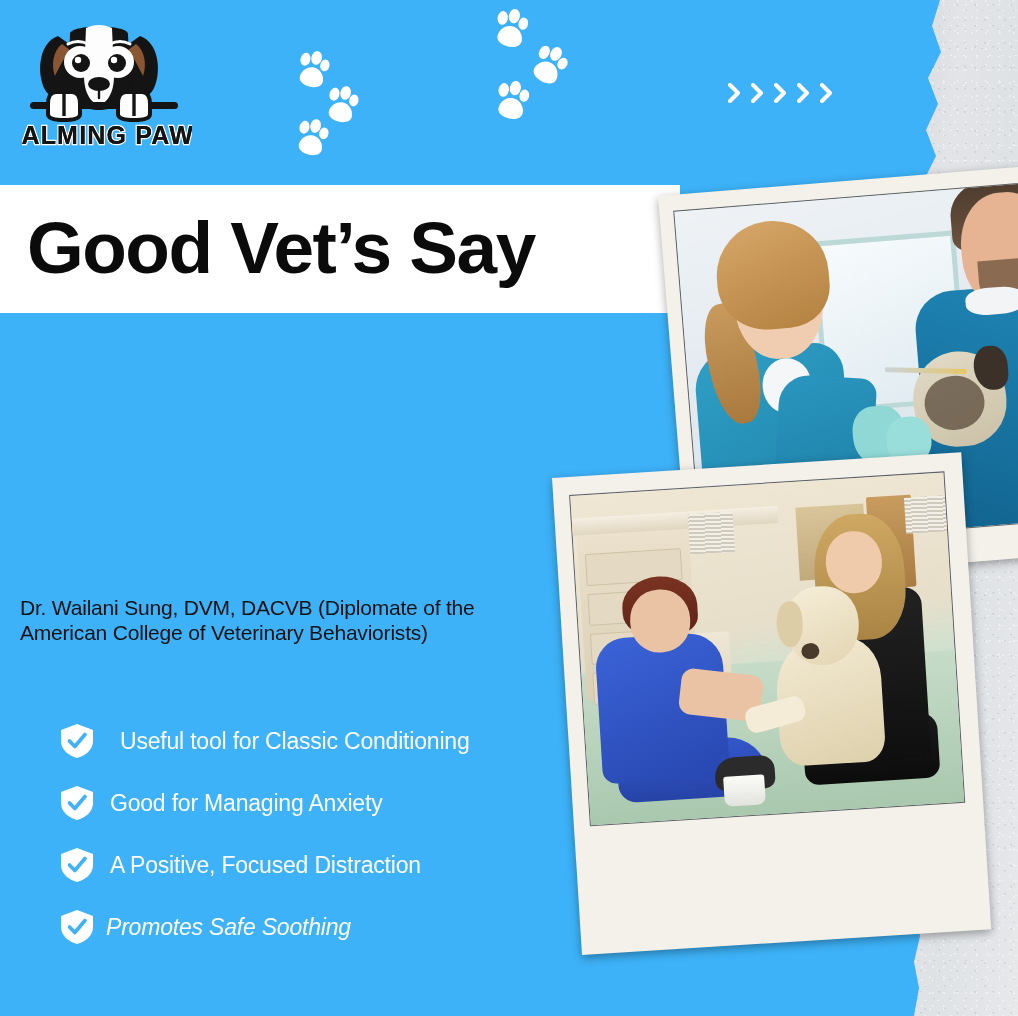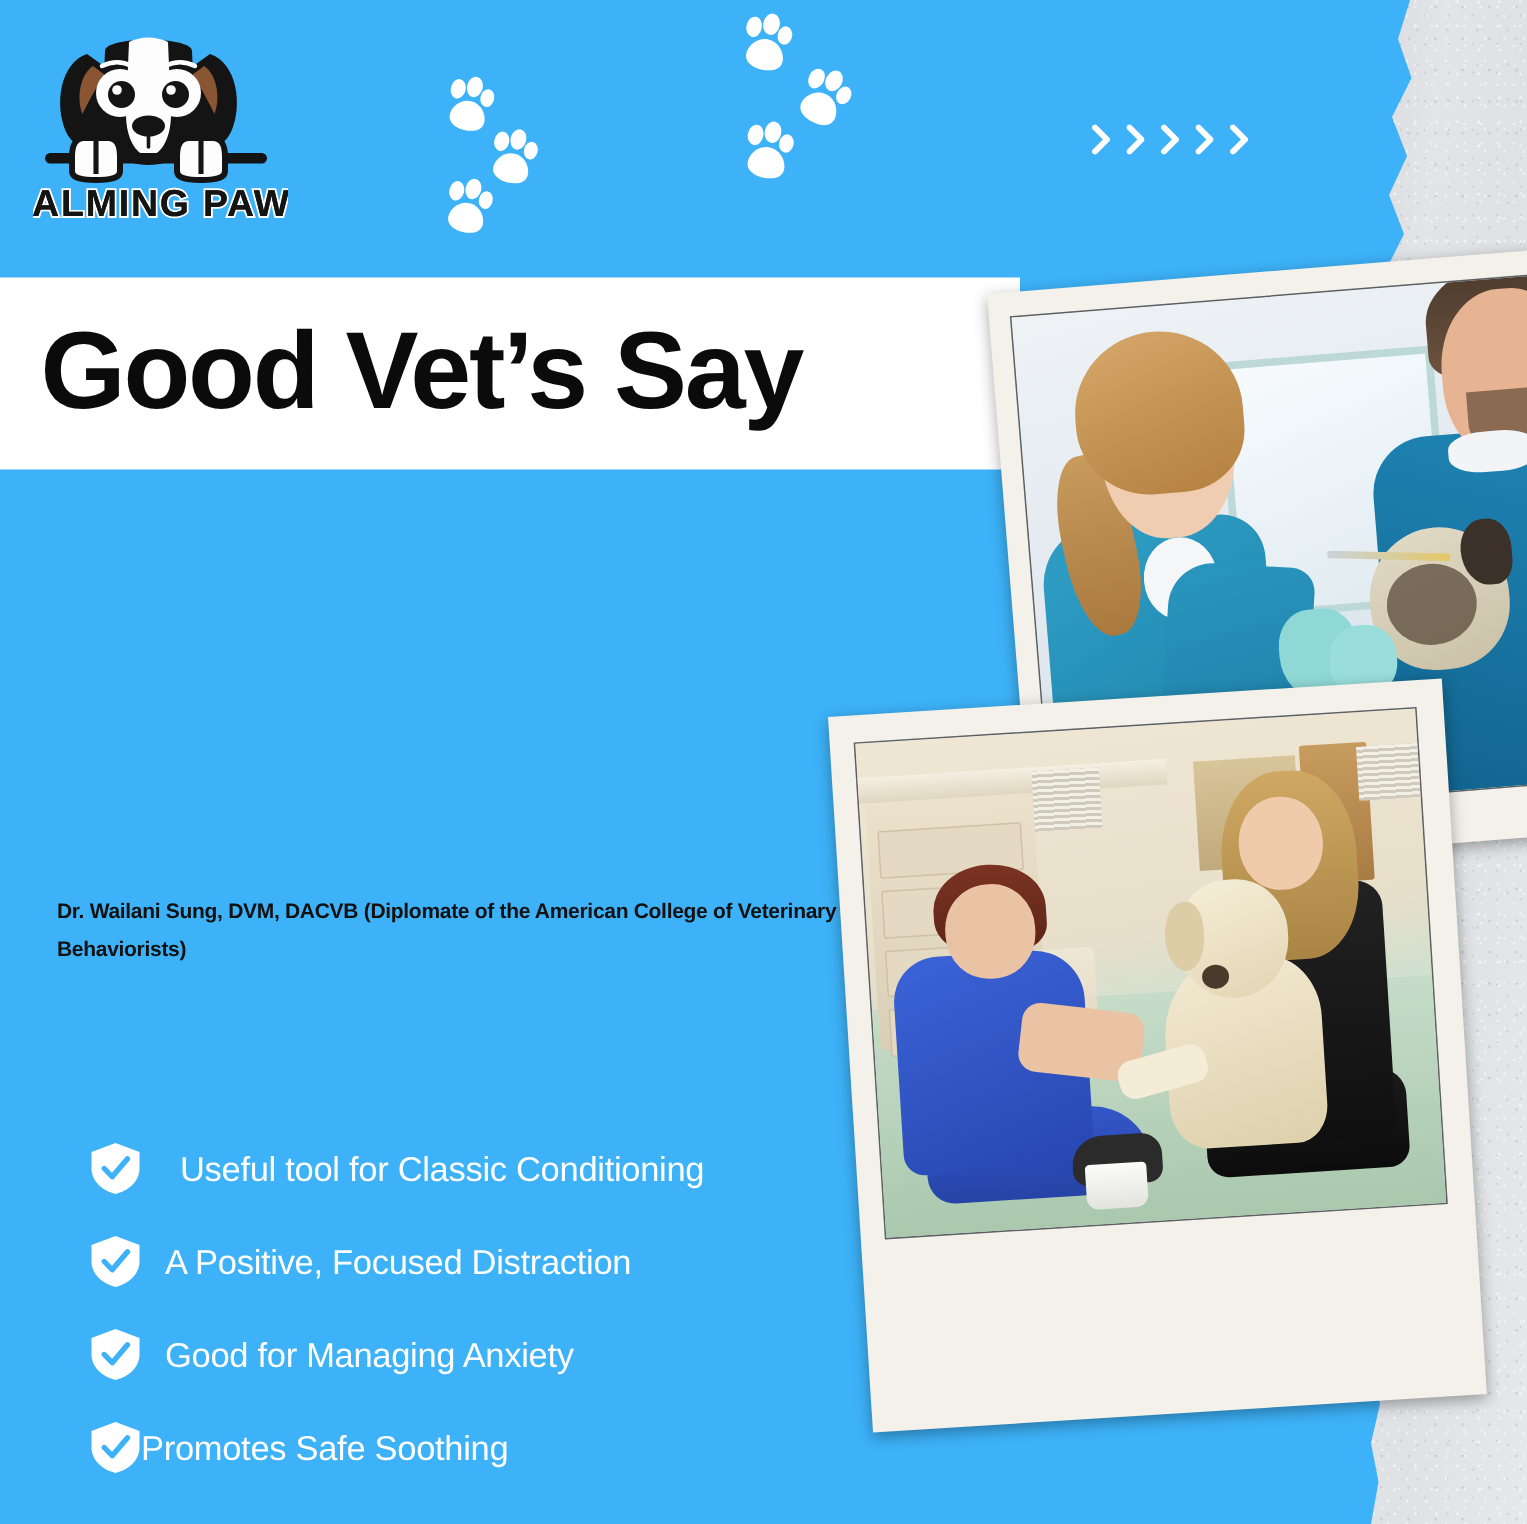--- a/index.html
+++ b/index.html
@@ -57,42 +57,41 @@
   }
 
   
   .quote{
     position:absolute;left:18px;top:344px;width:545px;z-index:5;
     color:#ffffff;font-style:italic;font-weight:bold;
     font-size:27.5px;line-height:37px;letter-spacing:-.2px;
   }
   .attribution{
     position:absolute;left:20px;top:595px;width:520px;z-index:5;
-    color:#111111;font-weight:bold;font-size:14px;line-height:25px;
+    color:#111111;font-weight:normal;font-size:21px;line-height:25px;
     letter-spacing:-.2px;
-    margin-left:18px;
   }
   .source{
     position:absolute;left:18px;top:663px;width:470px;z-index:5;
     color:#FAF32A;font-style:italic;font-weight:bold;
     font-size:17.5px;line-height:25px;letter-spacing:-.1px;
   }
 
   
-  .checklist{position:absolute;left:60px;top:762px;z-index:5;width:520px;}
+  .checklist{position:absolute;left:60px;top:724px;z-index:5;width:520px;}
   .check-row{display:flex;align-items:center;margin-bottom:28px;height:34px;}
   .shield{width:34px;height:36px;flex:0 0 34px;}
   .check-label{
     color:#ffffff;font-size:23px;font-weight:400;letter-spacing:-.2px;
     white-space:nowrap;
   }
   .check-row.r0 .check-label{margin-left:26px;}
   .check-row.r1 .check-label{margin-left:16px;}
   .check-row.r2 .check-label{margin-left:16px;}
-  .check-row.r3 .check-label{margin-left:0;}
+  .check-row.r3 .check-label{margin-left:12px;font-style:italic;}
 
   
   .polaroid{
     position:absolute;background:#f3f1ea;
     box-shadow:0 3px 10px rgba(0,0,0,.35);
     z-index:6;
   }
   .polaroid .photo{
     position:absolute;overflow:hidden;
     border:1px solid rgba(0,0,0,.55);
@@ -348,34 +347,34 @@
   <div class="checklist">
 
     <div class="check-row r0">
       <svg class="shield" viewBox="0 0 34 36">
         <path d="M17 1 L33 7 L33 18 C33 27 25 33 17 35 C9 33 1 27 1 18 L1 7 Z" fill="#ffffff"></path>
         <path d="M9.5 18 L14.8 23.5 L25 11.5" fill="none" stroke="#3DB2F8" stroke-width="3.6" stroke-linecap="round" stroke-linejoin="round"></path>
       </svg>
       <span class="check-label">Useful tool for Classic Conditioning</span>
     </div>
 
+    <div class="check-row r2">
+      <svg class="shield" viewBox="0 0 34 36">
+        <path d="M17 1 L33 7 L33 18 C33 27 25 33 17 35 C9 33 1 27 1 18 L1 7 Z" fill="#ffffff"></path>
+        <path d="M9.5 18 L14.8 23.5 L25 11.5" fill="none" stroke="#3DB2F8" stroke-width="3.6" stroke-linecap="round" stroke-linejoin="round"></path>
+      </svg>
+      <span class="check-label">Good for Managing Anxiety</span>
+    </div>
+
     <div class="check-row r1">
       <svg class="shield" viewBox="0 0 34 36">
         <path d="M17 1 L33 7 L33 18 C33 27 25 33 17 35 C9 33 1 27 1 18 L1 7 Z" fill="#ffffff"></path>
         <path d="M9.5 18 L14.8 23.5 L25 11.5" fill="none" stroke="#3DB2F8" stroke-width="3.6" stroke-linecap="round" stroke-linejoin="round"></path>
       </svg>
       <span class="check-label">A Positive, Focused Distraction</span>
-    </div>
-
-    <div class="check-row r2">
-      <svg class="shield" viewBox="0 0 34 36">
-        <path d="M17 1 L33 7 L33 18 C33 27 25 33 17 35 C9 33 1 27 1 18 L1 7 Z" fill="#ffffff"></path>
-        <path d="M9.5 18 L14.8 23.5 L25 11.5" fill="none" stroke="#3DB2F8" stroke-width="3.6" stroke-linecap="round" stroke-linejoin="round"></path>
-      </svg>
-      <span class="check-label">Good for Managing Anxiety</span>
     </div>
 
     <div class="check-row r3">
       <svg class="shield" viewBox="0 0 34 36">
         <path d="M17 1 L33 7 L33 18 C33 27 25 33 17 35 C9 33 1 27 1 18 L1 7 Z" fill="#ffffff"></path>
         <path d="M9.5 18 L14.8 23.5 L25 11.5" fill="none" stroke="#3DB2F8" stroke-width="3.6" stroke-linecap="round" stroke-linejoin="round"></path>
       </svg>
       <span class="check-label">Promotes Safe Soothing</span>
     </div>
   </div>

